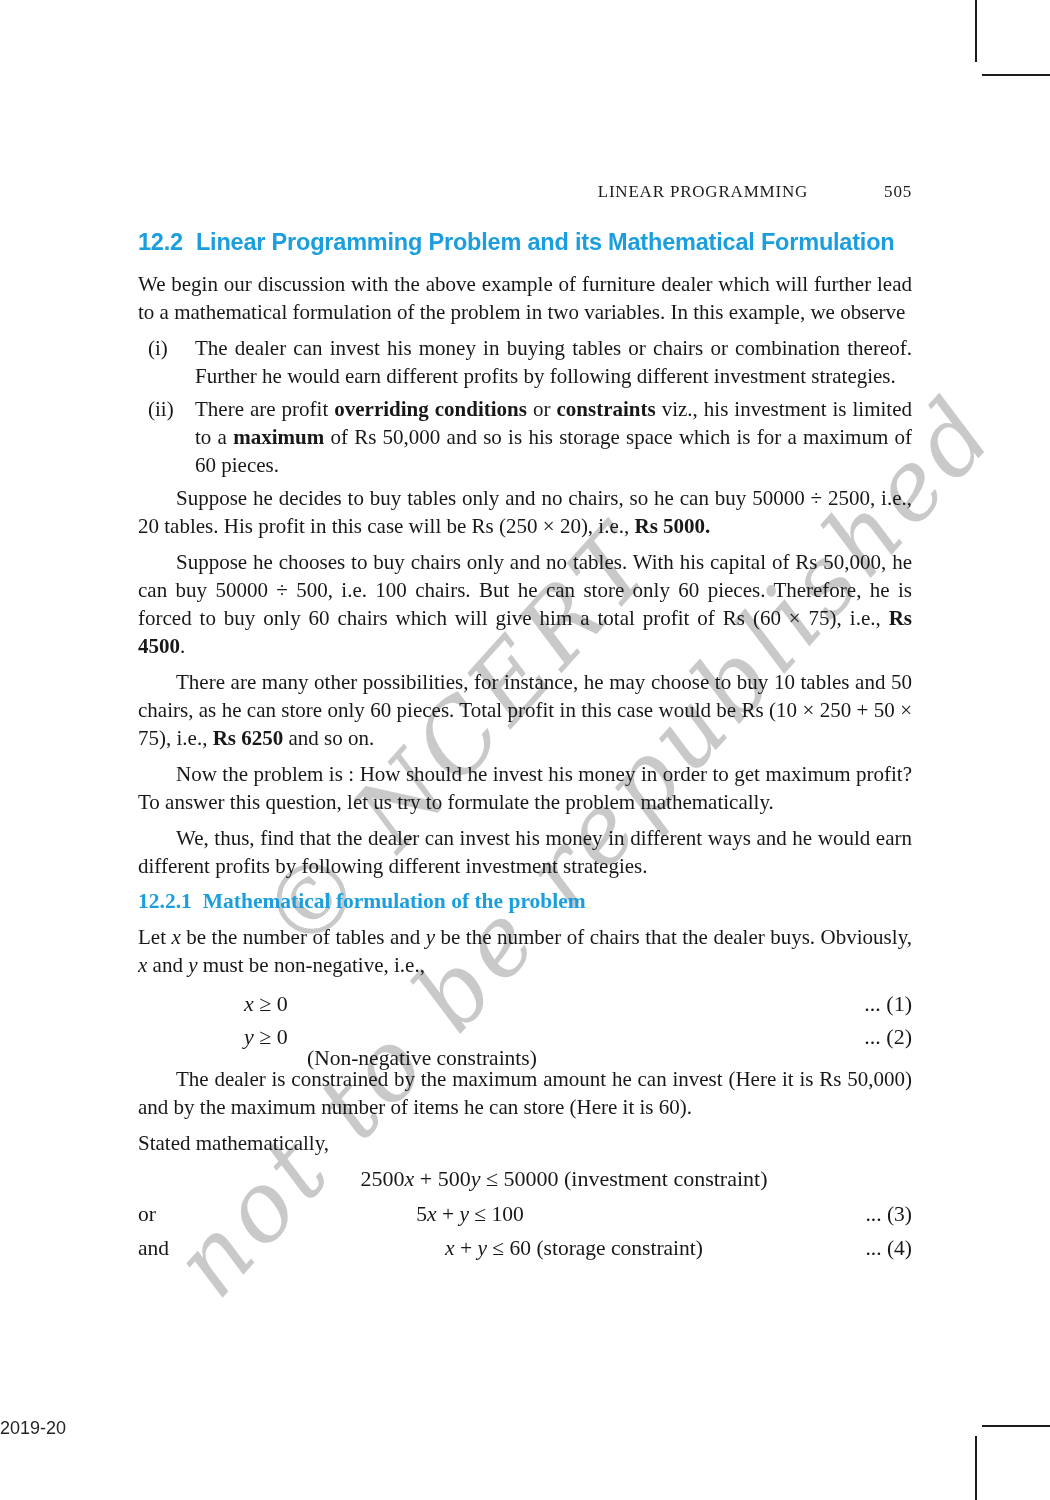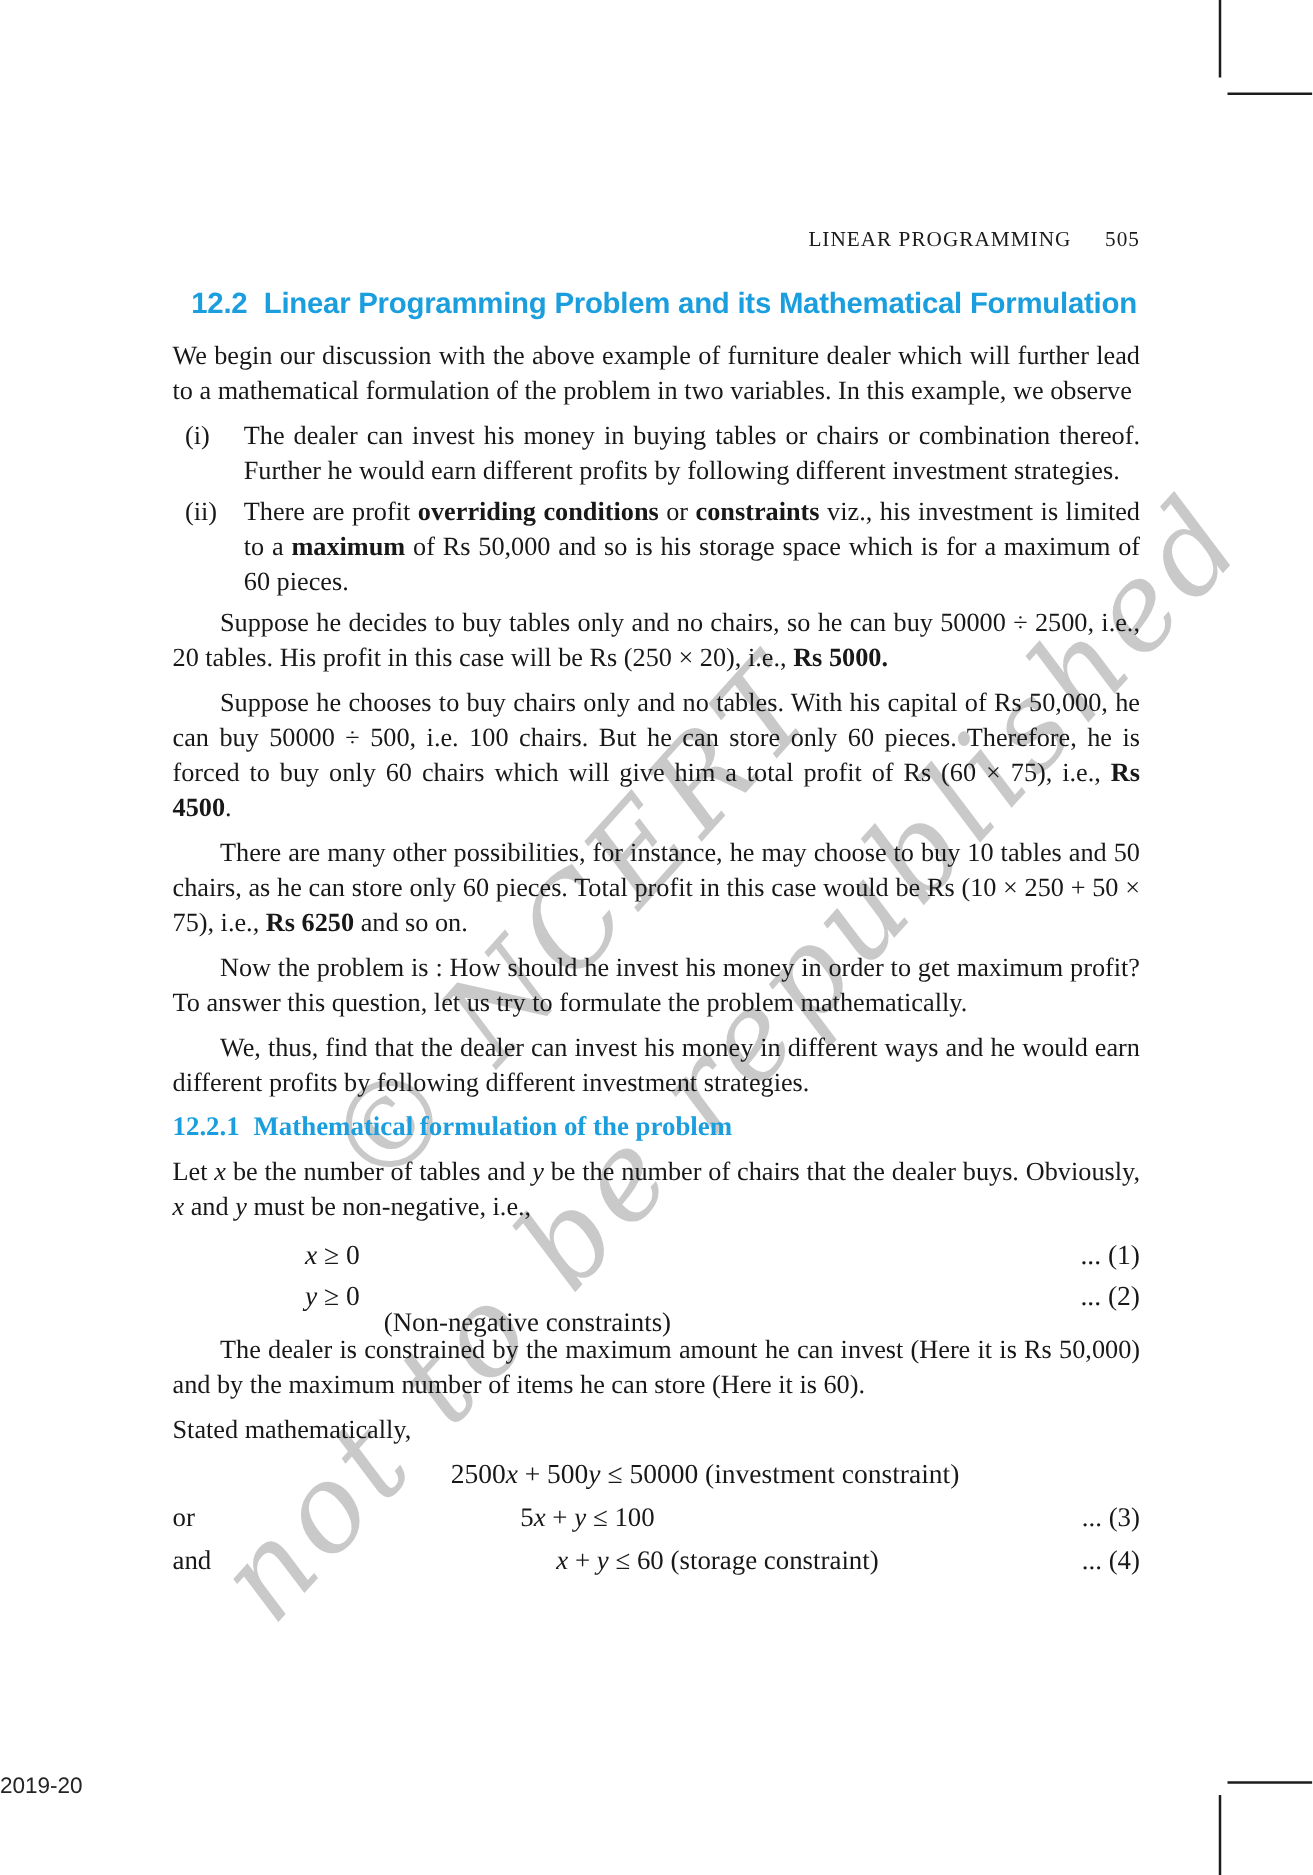--- a/index.html
+++ b/index.html
@@ -47,34 +47,34 @@
     left: 138px;
     top: 182px;
     width: 774px;
     z-index: 2;
   }
 
   .runhead {
     display: flex;
     justify-content: flex-end;
     align-items: baseline;
-    gap: 27px;
+    gap: 76px;
     font-size: 17px;
     letter-spacing: 0.8px;
     margin-bottom: 26px;
     color: #1b1b1b;
   }
 
   .h2 {
     font-family: "Liberation Sans", sans-serif;
     font-weight: bold;
     font-size: 23.5px;
     letter-spacing: -0.2px;
     color: #1a9ede;
-    margin: 0 0 13px 15px;
+    margin: 0 0 13px 0;
     line-height: 1.25;
   }
   .h2 .sec-num { margin-right: 13px; }
 
   .h3 {
     font-size: 21.5px;
     color: #1a9ede;
     margin: 0 0 8px 0;
     line-height: 1.25;
     font-weight: bold;

